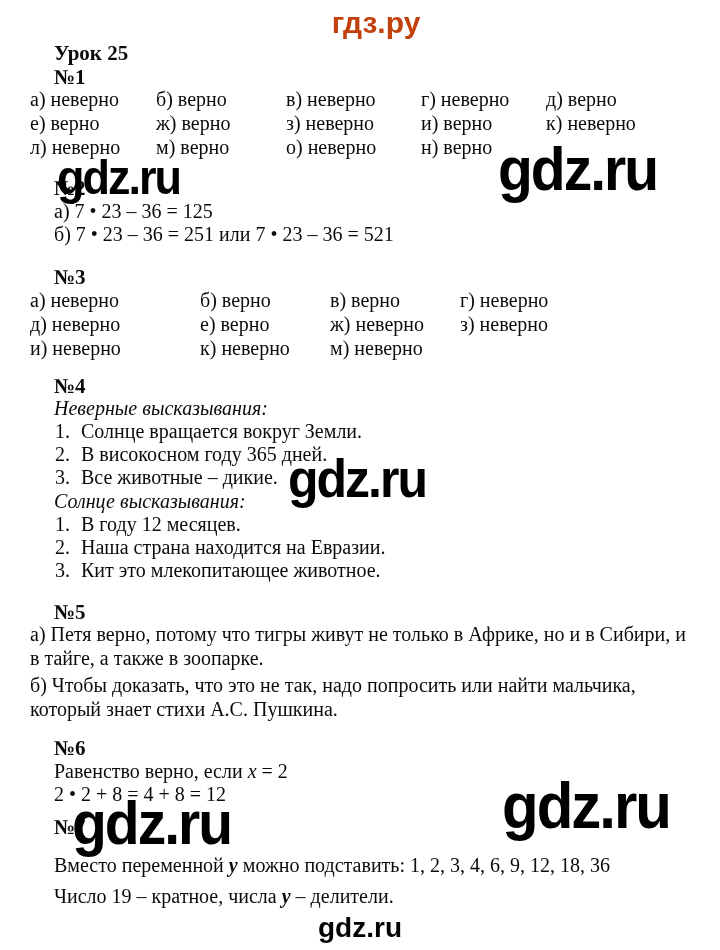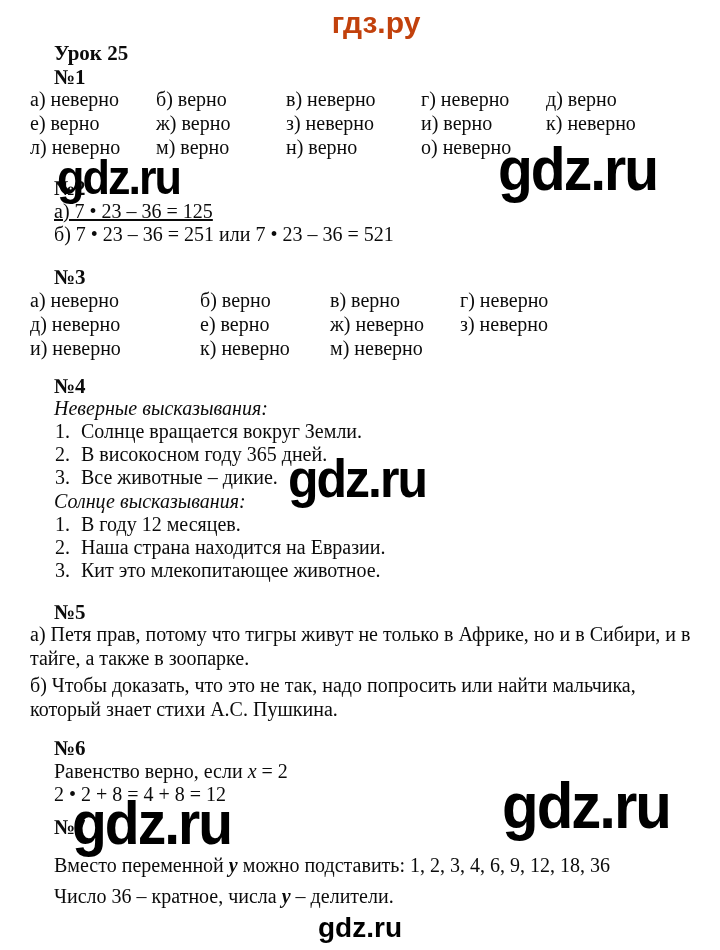--- a/index.html
+++ b/index.html
@@ -34,21 +34,21 @@
   .lesson-title { top: 41px; font-size: 21px; }
   .plabel { font-size: 21px; font-weight: bold; }
 
   .p1-label { top: 65px; }
   .p1-grid {
     position: absolute; left: 30px; top: 87px; width: 680px;
     display: grid; grid-template-columns: 126px 130px 135px 125px auto;
     line-height: 24px;
   }
   .p2-label { top: 176px; }
-  .p2-a { top: 200px; text-decoration: underline; }
+  .p2-a { top: 200px; }
   .p2-b { top: 223px; }
 
   .p3-label { top: 265px; }
   .p3-grid {
     position: absolute; left: 30px; top: 288px; width: 680px;
     display: grid; grid-template-columns: 170px 130px 130px auto;
     line-height: 24px;
   }
 
   .p4-label { top: 374px; }
@@ -109,22 +109,22 @@
     <span>в) неверно</span>
     <span>г) неверно</span>
     <span>д) верно</span>
     <span>е) верно</span>
     <span>ж) верно</span>
     <span>з) неверно</span>
     <span>и) верно</span>
     <span>к) неверно</span>
     <span>л) неверно</span>
     <span>м) верно</span>
+    <span>о) неверно</span>
     <span>н) верно</span>
-    <span>о) неверно</span>
   </div>
 
   <div class="abs plabel p2-label">№2</div>
   <div class="abs p2-a">а) 7 • 23 – 36 = 125</div>
   <div class="abs p2-b">б) 7 • 23 – 36 = 251 или 7 • 23 – 36 = 521</div>
 
   <div class="abs plabel p3-label">№3</div>
   <div class="p3-grid">
     <span>а) неверно</span>
     <span>б) верно</span>
@@ -166,31 +166,31 @@
       <span>Наша страна находится на Евразии.</span>
     </div>
     <div class="li">
       <span class="num">3.</span>
       <span>Кит это млекопитающее животное.</span>
     </div>
   </div>
 
   <div class="abs plabel p5-label">№5</div>
   <div class="p5-text">
-    <p>а) Петя прав, потому что тигры живут не только в Африке, но и в Сибири, и в тайге, а также в зоопарке.</p>
+    <p>а) Петя верно, потому что тигры живут не только в Африке, но и в Сибири, и в тайге, а также в зоопарке.</p>
     <p>б) Чтобы доказать, что это не так, надо попросить или найти мальчика, который знает стихи А.С. Пушкина.</p>
   </div>
 
   <div class="abs plabel p6-label">№6</div>
   <div class="abs p6-line1"><span>Равенство верно, если </span><span class="var-italic">x</span><span> = 2</span></div>
   <div class="abs p6-line2">2 • 2 + 8 = 4 + 8 = 12</div>
 
   <div class="abs plabel p7-label">№7</div>
   <div class="abs p7-line1"><span>Вместо переменной </span><span class="var-bold-italic">у</span><span> можно подставить: 1, 2, 3, 4, 6, 9, 12, 18, 36</span></div>
-  <div class="abs p7-line2"><span>Число 36 – кратное, числа </span><span class="var-bold-italic">у</span><span> – делители.</span></div>
+  <div class="abs p7-line2"><span>Число 19 – кратное, числа </span><span class="var-bold-italic">у</span><span> – делители.</span></div>
 
   <div class="wm wm1">gdz.ru</div>
   <div class="wm wm2">gdz.ru</div>
   <div class="wm wm3">gdz.ru</div>
   <div class="wm wm4">gdz.ru</div>
   <div class="wm wm5">gdz.ru</div>
 
   <div class="site-footer">gdz.ru</div>
 
 </div>

